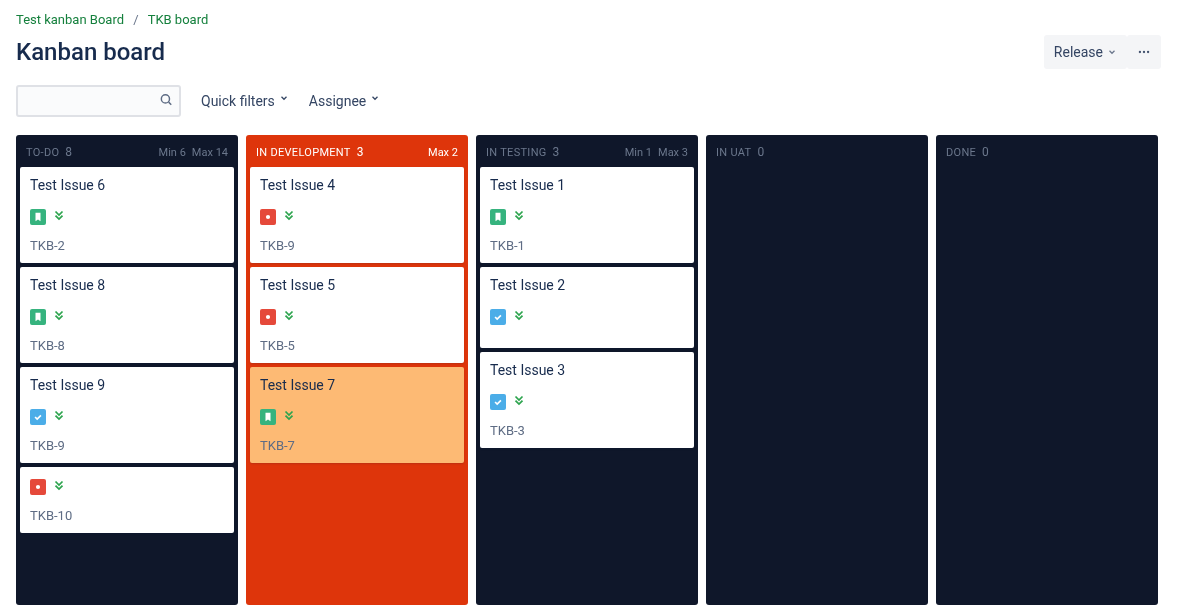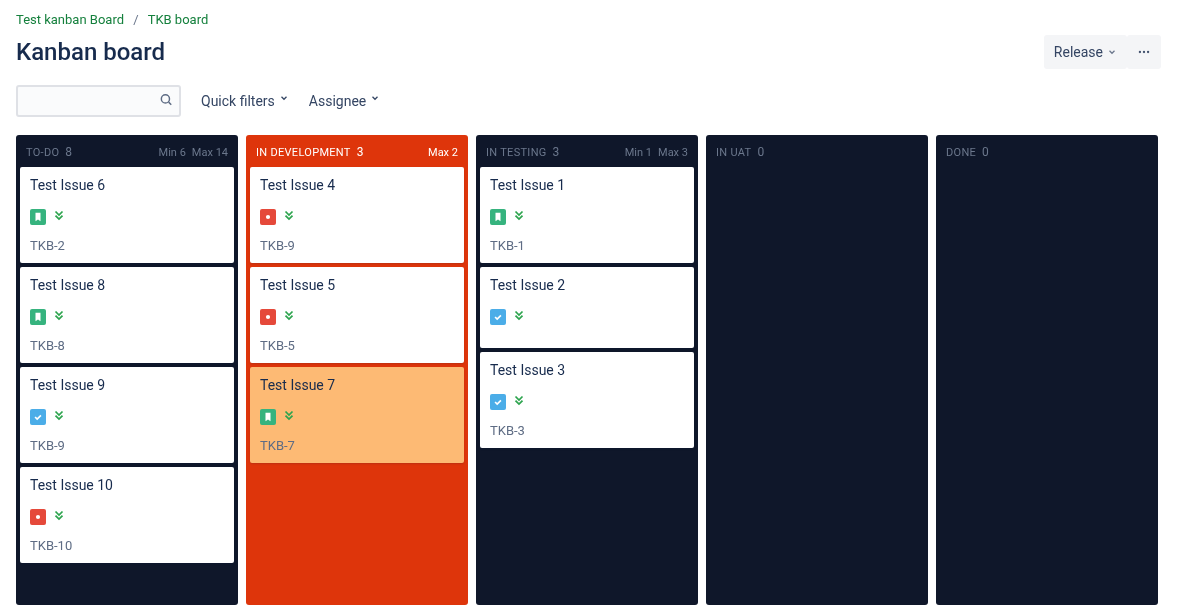--- a/index.html
+++ b/index.html
@@ -142,21 +142,20 @@
               </svg>
             </span>
             <span><svg width="14" height="14" viewBox="0 0 24 24" fill="none" stroke="#2da44e" stroke-width="3">
                 <polyline points="6 13 12 19 18 13"></polyline>
                 <polyline points="6 6 12 12 18 6"></polyline>
               </svg></span>
           </div>
           <div class="card-key">TKB-9</div>
         </div>
         <div class="card">
-          <div class="card-title">Test Issue 10</div>
           <div class="card-meta-row">
             <span class="icon-box bug">
               <svg width="10" height="10" viewBox="0 0 24 24" fill="#fff">
                 <circle cx="12" cy="12" r="5"></circle>
               </svg>
             </span>
             <span><svg width="14" height="14" viewBox="0 0 24 24" fill="none" stroke="#2da44e" stroke-width="3">
                 <polyline points="6 13 12 19 18 13"></polyline>
                 <polyline points="6 6 12 12 18 6"></polyline>
               </svg></span>

